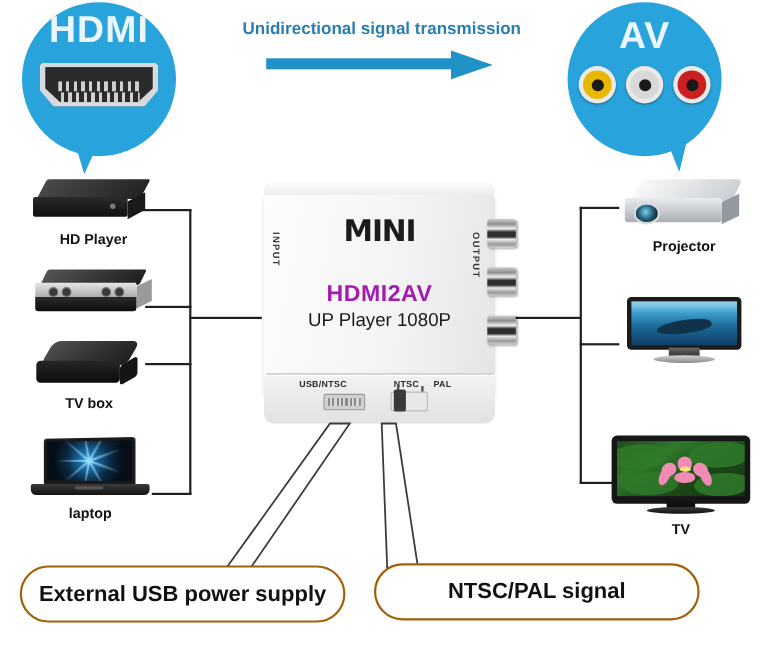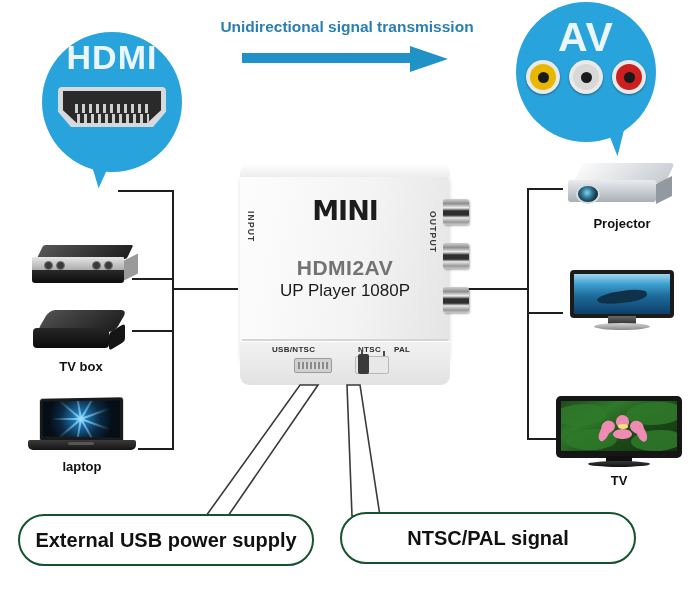--- a/index.html
+++ b/index.html
@@ -14,21 +14,21 @@
 
   
   .bubble{position:absolute;background:#28A3DB;border-radius:50%;}
   .bubble .tail{position:absolute;width:0;height:0;}
   .bubble-label{
     position:absolute;width:100%;text-align:center;
     color:#EAF6FC;font-weight:bold;letter-spacing:1px;
   }
 
   
-  #hdmi-bubble{left:42px;top:2px;width:140px;height:140px;margin-top:30px;}
+  #hdmi-bubble{left:20px;top:2px;width:140px;height:140px;}
   #hdmi-bubble .bubble-label{top:6px;font-size:34px;}
   #hdmi-tail{
     left:38px;top:108px;
     border-left:22px solid transparent;
     border-right:14px solid transparent;
     border-top:48px solid #28A3DB;
     transform:rotate(8deg);
   }
   
   .hdmi-port{
@@ -47,21 +47,21 @@
   }
   .hdmi-pins{
     position:absolute;left:12px;top:13px;right:12px;height:9px;
     background:repeating-linear-gradient(90deg,#cfcfcf 0 3px,transparent 3px 7px);
   }
   .hdmi-pins.row2{top:23px;
     background:repeating-linear-gradient(90deg,transparent 0 2px,#cfcfcf 2px 5px,transparent 5px 7px);}
 
   
   #av-bubble{left:516px;top:2px;width:140px;height:140px;}
-  #av-bubble .bubble-label{top:12px;font-size:41px;}
+  #av-bubble .bubble-label{top:12px;font-size:34px;}
   #av-tail{
     left:86px;top:104px;
     border-left:12px solid transparent;
     border-right:20px solid transparent;
     border-top:50px solid #28A3DB;
     transform:rotate(-8deg);
   }
   .rca{
     position:absolute;top:58px;width:34px;height:34px;border-radius:50%;
     background:#e9e9e9;box-shadow:0 1px 2px rgba(0,0,0,.4);
@@ -109,21 +109,21 @@
     position:absolute;left:2px;top:176px;width:206px;height:3px;
     background:#d5d5d5;
   }
   #dev-mini{
     position:absolute;left:0;top:32px;width:210px;text-align:center;
     font-size:27px;font-weight:bold;color:#1c1c1c;
     letter-spacing:-1px;font-family:"DejaVu Sans", sans-serif;
   }
   #dev-model{
     position:absolute;left:0;top:93px;width:210px;text-align:center;
-    font-size:21px;font-weight:bold;color:#737373;letter-spacing:.5px;
+    font-size:21px;font-weight:bold;color:#a21caf;letter-spacing:.5px;
   }
   #dev-sub{
     position:absolute;left:0;top:118px;width:210px;text-align:center;
     font-size:17px;color:#1a1a1a;
   }
   .side-label{
     position:absolute;font-size:8.5px;color:#3a3a3a;letter-spacing:1.2px;
     transform:rotate(90deg);transform-origin:left top;font-weight:bold;
   }
   #label-input{left:16px;top:48px;}
@@ -261,21 +261,21 @@
   .lotus{position:absolute;left:33%;top:34%;width:40%;height:46%;}
   .petal{position:absolute;background:#f08cb4;border-radius:50% 50% 45% 45%;}
   .lotus-core{position:absolute;left:40%;top:26%;width:22%;height:22%;
     border-radius:50%;background:#f5e27a;}
   .tv-stand{position:absolute;left:52px;top:60px;width:26px;height:7px;background:#101010;}
   .tv-foot{position:absolute;left:34px;top:65px;width:62px;height:6px;
     border-radius:50%;background:linear-gradient(180deg,#3a3a3a,#111);}
 
   
   .callout{
-    position:absolute;border:2px solid #14532d;border-radius:26px;
+    position:absolute;border:2px solid #a16207;border-radius:26px;
     background:#fff;display:flex;align-items:center;justify-content:center;
     font-size:20px;font-weight:bold;color:#111;
   }
   #callout-usb{left:18px;top:514px;width:292px;height:48px;}
   #callout-switch{left:340px;top:512px;width:292px;height:48px;}
   .tail-poly{position:absolute;}
 </style>
 </head>
 <body>
 
@@ -356,20 +356,29 @@
       <span id="lbl-ntsc">NTSC</span>
       <span id="lbl-pal">PAL</span>
     </div>
     <div id="usb-port"></div>
     <div class="switch-tick" id="tick-ntsc"></div>
     <div class="switch-tick" id="tick-pal"></div>
     <div id="switch-track"></div>
     <div id="switch-knob"></div>
   </div>
 
+  <div class="tile" style="left:26px;top:163px;width:118px;">
+    <div id="hdplayer-art">
+      <div class="hp-top"></div>
+        <div class="hp-side"></div>
+        <div class="hp-front"></div>
+        <div class="hp-dot"></div>
+    </div>
+    <div class="tile-label">HD Player</div>
+  </div>
 
   <div class="tile" style="left:26px;top:245px;width:118px;">
     <div id="dvd-art">
       <div class="dvd-top"></div>
         <div class="dvd-side"></div>
         <div class="dvd-mid"></div>
       <div class="dvd-knob" style="left:14px;"></div>
         <div class="dvd-knob" style="left:26px;"></div>
       <div class="dvd-knob" style="left:62px;"></div>
         <div class="dvd-knob" style="left:74px;"></div>

